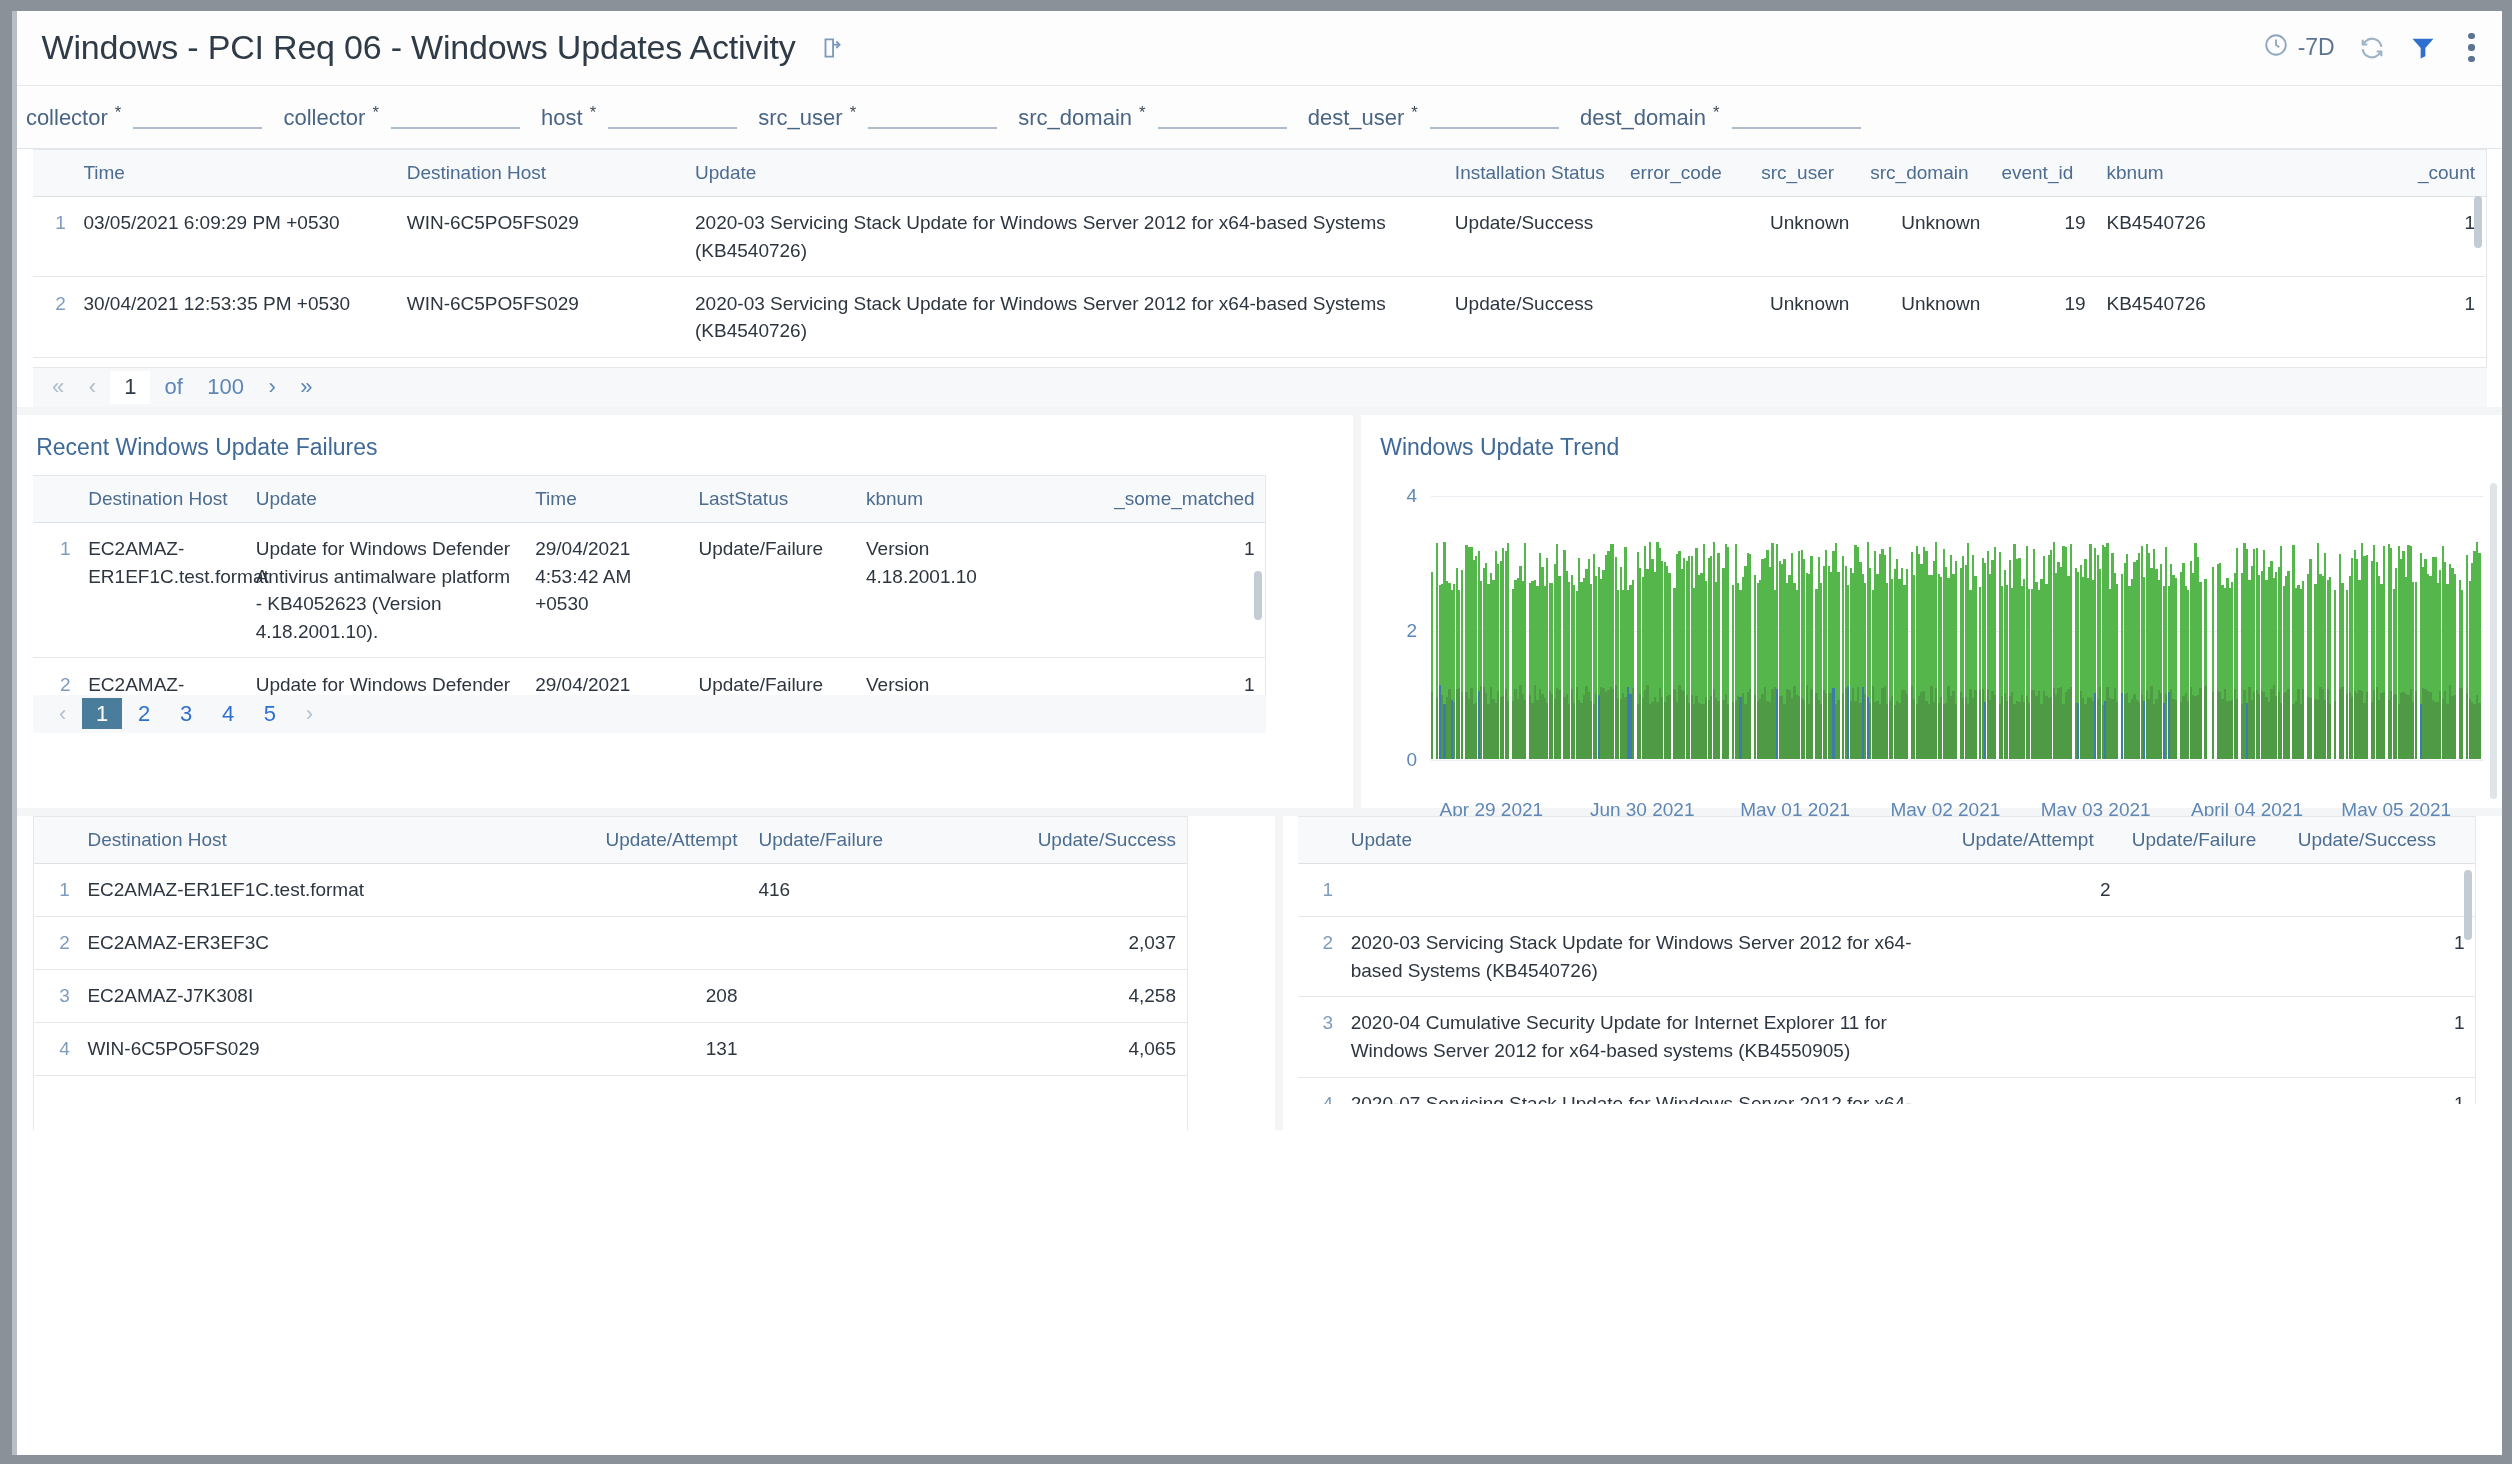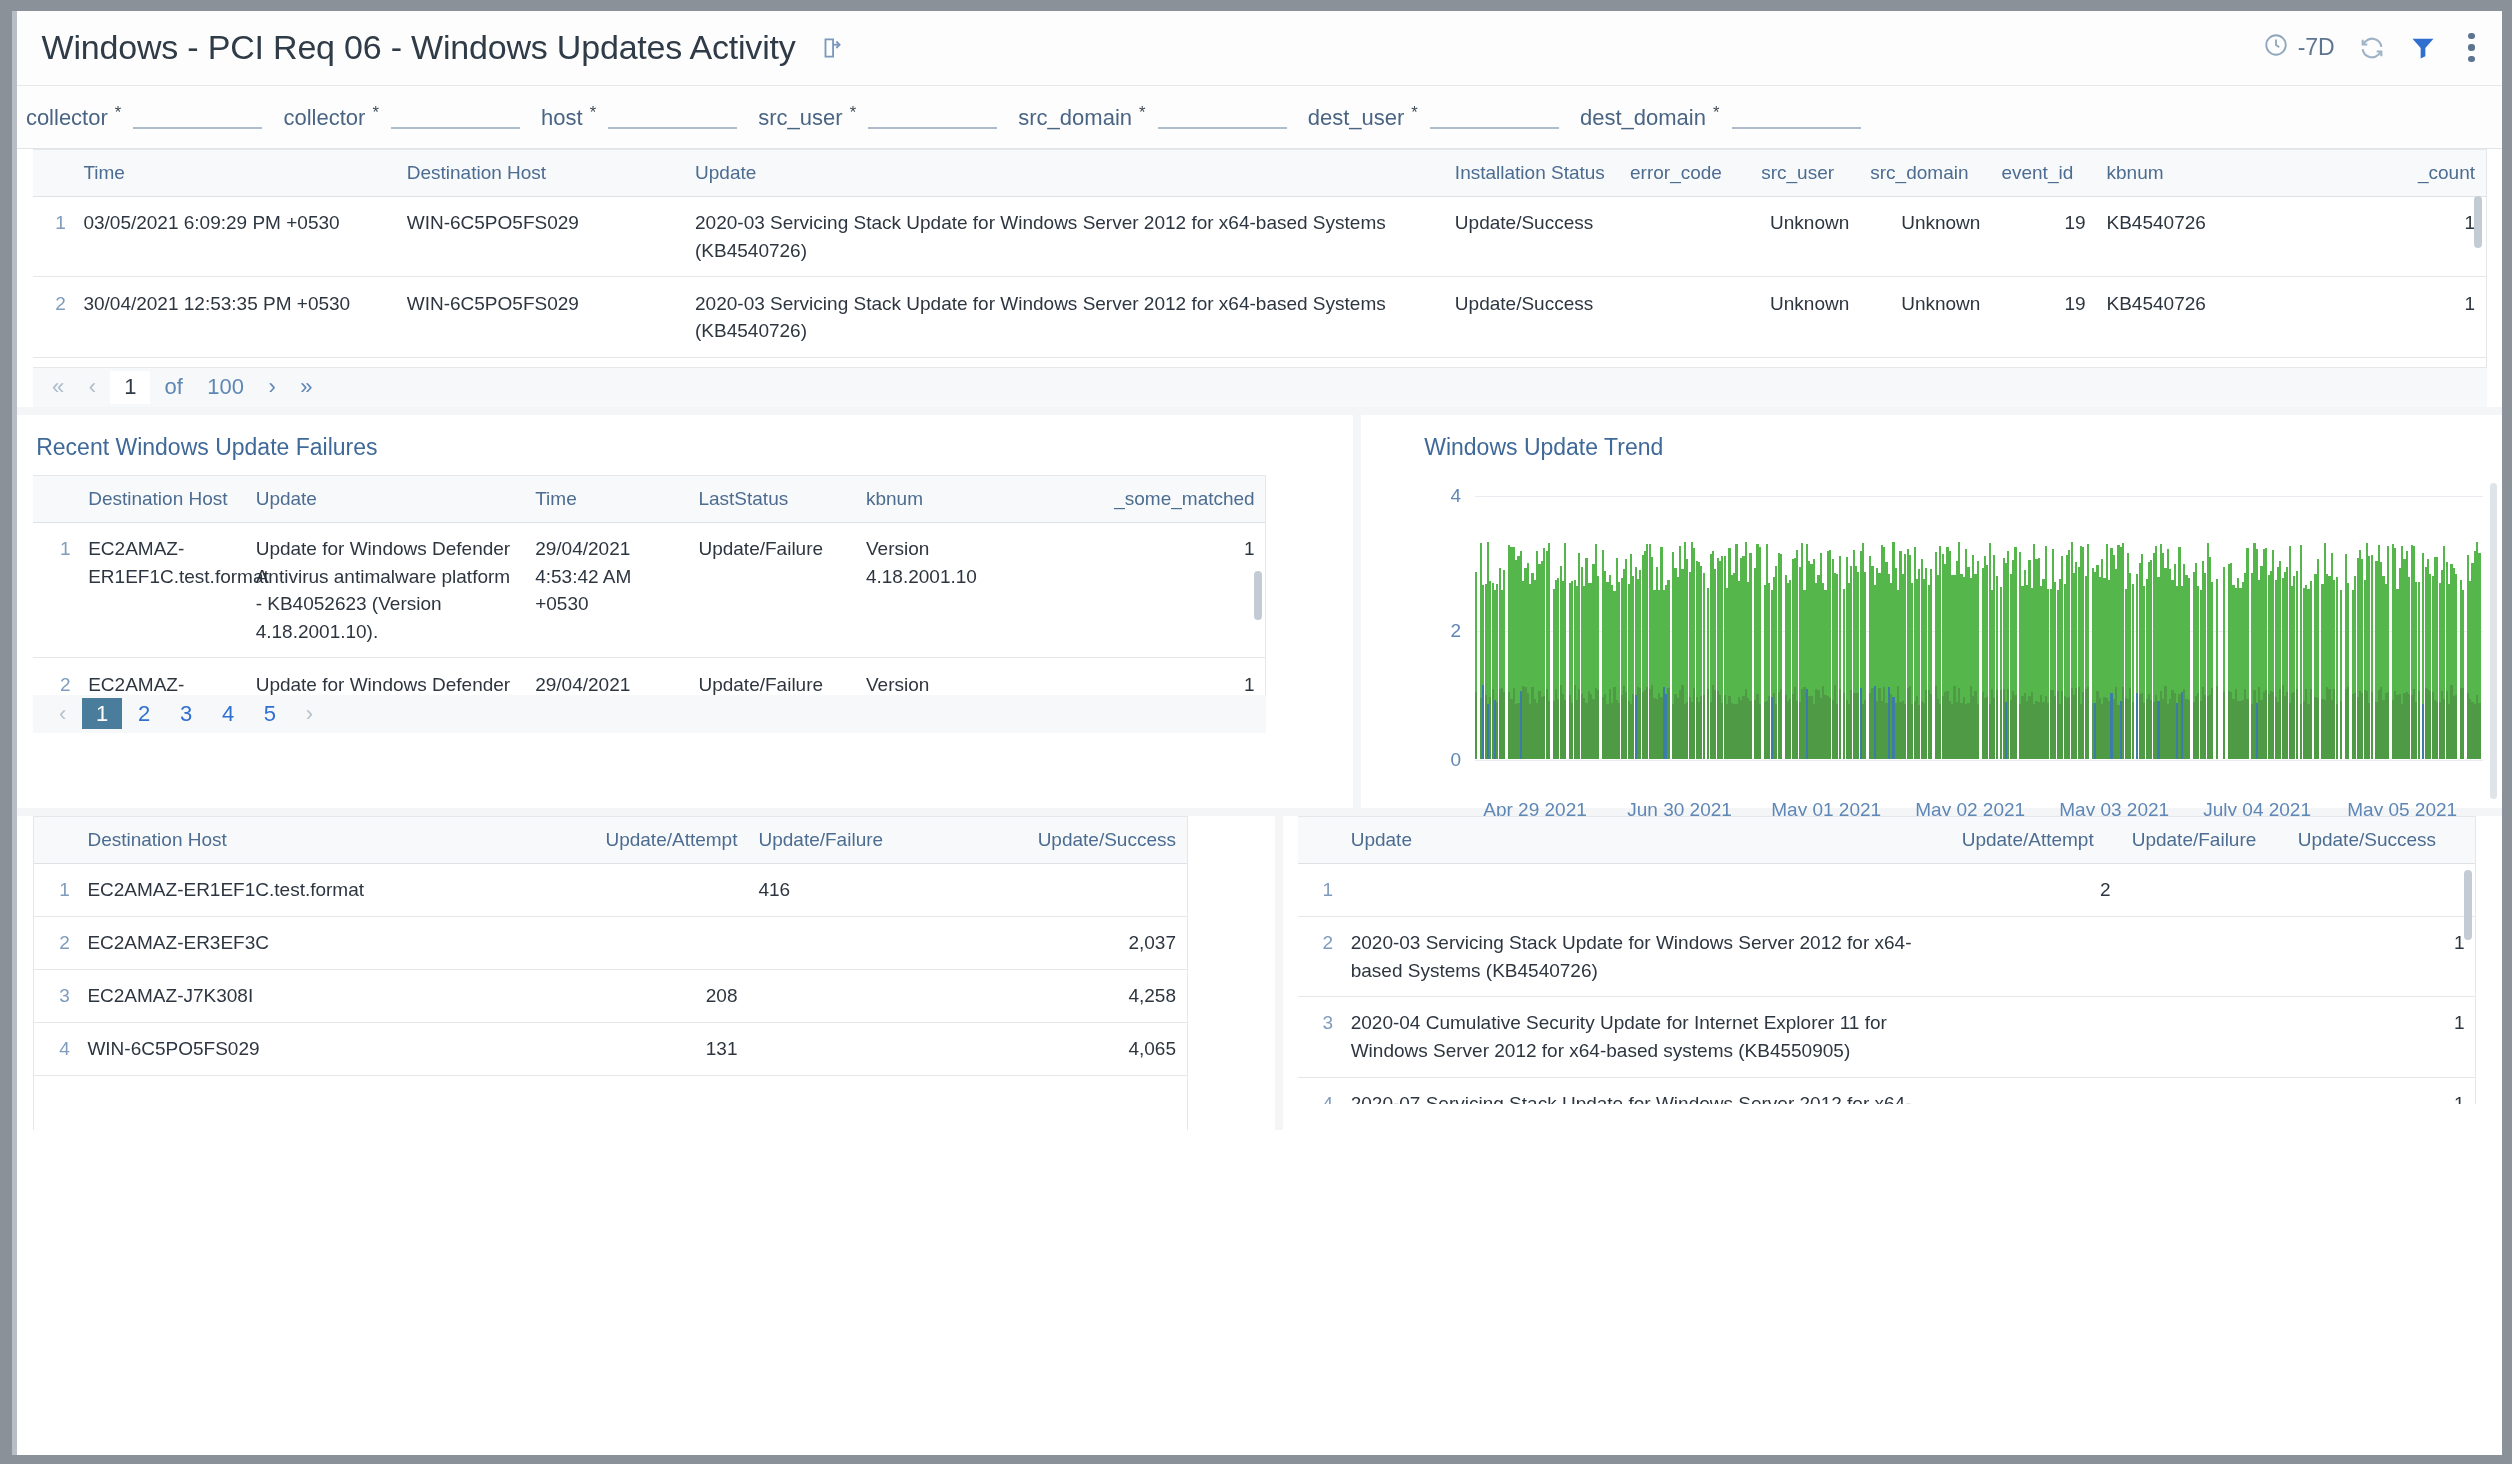--- a/index.html
+++ b/index.html
@@ -160,21 +160,21 @@
     padding-left: 12.2px;
     gap: 1.7px;
   }
   .npager a {
     color: #2f6fd0; font-size: 22px; padding: 2.6px 14px; text-decoration: none;
   }
   .npager a.active { background: #4a7d9b; color: #ffffff; }
   .npager a.arrow { color: #b6c2cd; }
 
   
-  .row2 { display: flex; border-top: 8.7px solid #f3f5f7; gap: 44px; }
+  .row2 { display: flex; border-top: 8.7px solid #f3f5f7; }
   .col-left { width: 1344px; border-right: 8.7px solid #f3f5f7; }
   .col-right { flex: 1; }
 
   .row3 { display: flex; border-top: 8.7px solid #f3f5f7; }
 
   
   .chart-area { position: relative; height: 333px; padding: 0 24.4px 0 0; }
   .chart-inner { position: absolute; left: 70px; right: 19px; top: 21px; bottom: 49px; }
   .ytick {
     position: absolute; left: 0; width: 56px;
@@ -2021,21 +2021,21 @@
                 <div class="seg-low" style="height:21.16%"></div>
               </div>
             </div>
         </div>
         <div class="xlabels">
           <span style="position: absolute; left: 0.8%;">Apr 29 2021</span>
           <span style="position: absolute; left: 15.0857%;">Jun 30 2021</span>
           <span style="position: absolute; left: 29.3714%;">May 01 2021</span>
           <span style="position: absolute; left: 43.6571%;">May 02 2021</span>
           <span style="position: absolute; left: 57.9429%;">May 03 2021</span>
-          <span style="position: absolute; left: 72.2286%;">July 04 2021</span>
+          <span style="position: absolute; left: 72.2286%;">April 04 2021</span>
           <span style="position: absolute; left: 86.5143%;">May 05 2021</span>
         </div>
         <div class="scroll-v-chart"></div>
       </div>
     </div>
   </div>
 
   <div class="row3">
 
     <div class="col-left panel">

